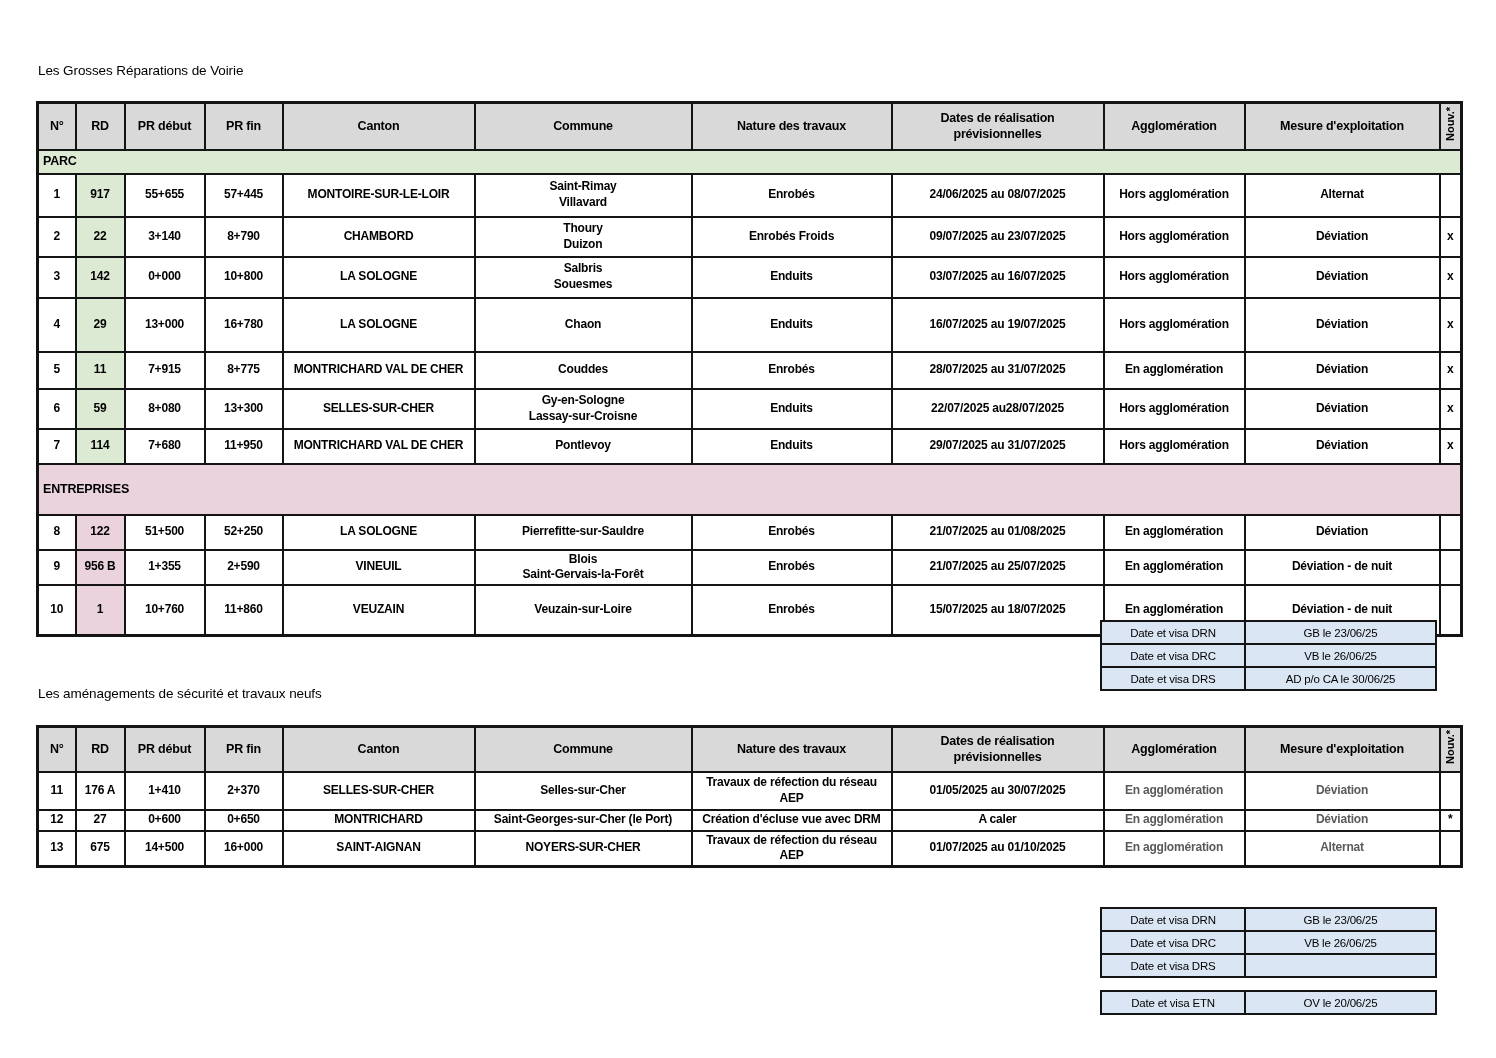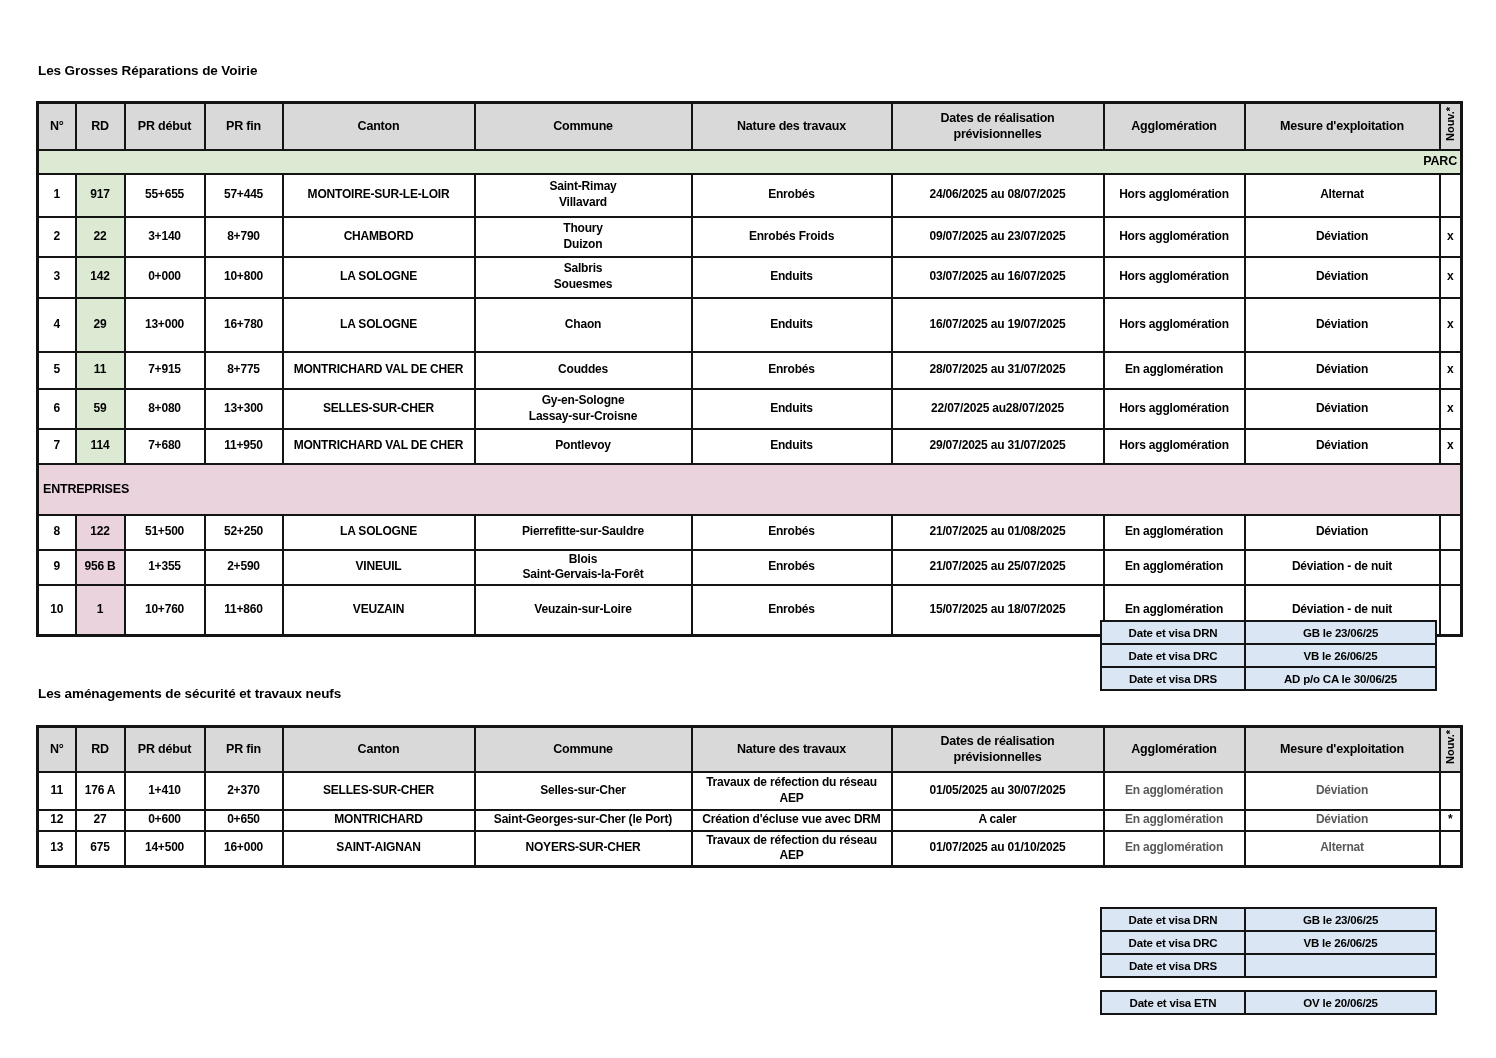--- a/index.html
+++ b/index.html
@@ -1,37 +1,37 @@
 <!DOCTYPE html>
 <html><head>
 <meta charset="utf-8">
 <style>
   html,body{margin:0;padding:0;background:#fff;}
   #page{position:relative;width:1496px;height:1058px;background:#fff;
         font-family:"Liberation Sans","DejaVu Sans",sans-serif;color:#000;}
-  .doc-title{position:absolute;font-size:13.5px;font-weight:700;letter-spacing:-0.1px;}
+  .doc-title{position:absolute;font-size:13.5px;font-weight:400;letter-spacing:-0.1px;}
   table.grid{position:absolute;border-collapse:collapse;table-layout:fixed;
              border:3px solid #141414;}
   table.grid td,table.grid th{border:2px solid #141414;padding:1px 3px;
              text-align:center;vertical-align:middle;font-size:12px;font-weight:700;
              letter-spacing:-0.2px;line-height:1.3;white-space:pre-line;overflow:hidden;}
   table.grid th{background:#d9d9d9;font-size:12.5px;}
   td.numcol{font-weight:400;}
-  tr.band-green td{background:#dce9d3;text-align:right;font-size:12.5px;padding-left:4px;}
+  tr.band-green td{background:#dce9d3;text-align:left;font-size:12.5px;padding-left:4px;}
   tr.band-pink td{background:#ead3dd;text-align:left;font-size:12.5px;padding-left:4px;}
   td.rd-g{background:#dce9d3;}
   td.rd-p{background:#ead3dd;}
   th.vhead span{display:inline-block;writing-mode:vertical-rl;transform:rotate(180deg);
                 font-size:11px;line-height:1;letter-spacing:0;}
   td.muted{color:#595959;}
   td.nouv{font-weight:400;font-size:12px;}
   table.visa{position:absolute;border-collapse:collapse;table-layout:fixed;
              border:2px solid #141414;}
   table.visa td{border:2px solid #141414;background:#dae6f3;height:21px;
-             font-size:11.5px;font-weight:700;text-align:center;vertical-align:middle;
+             font-size:11.5px;font-weight:400;text-align:center;vertical-align:middle;
              letter-spacing:-0.2px;padding:0 3px;}
 </style>
 </head>
 <body>
 
 <div id="page">
 
   <div class="doc-title" style="left:38px;top:63px;">Les Grosses Réparations de Voirie</div>
 
   <table class="grid" style="left:36px;top:101px;width:1424px;">

